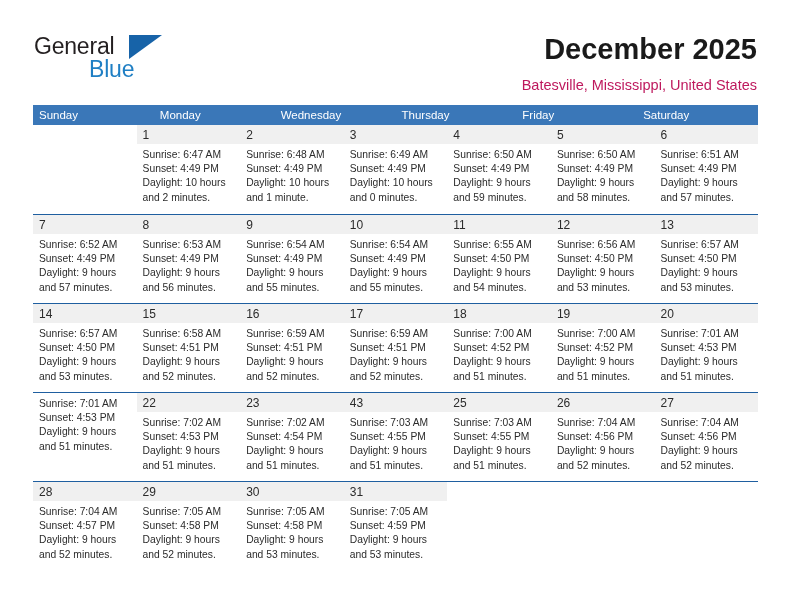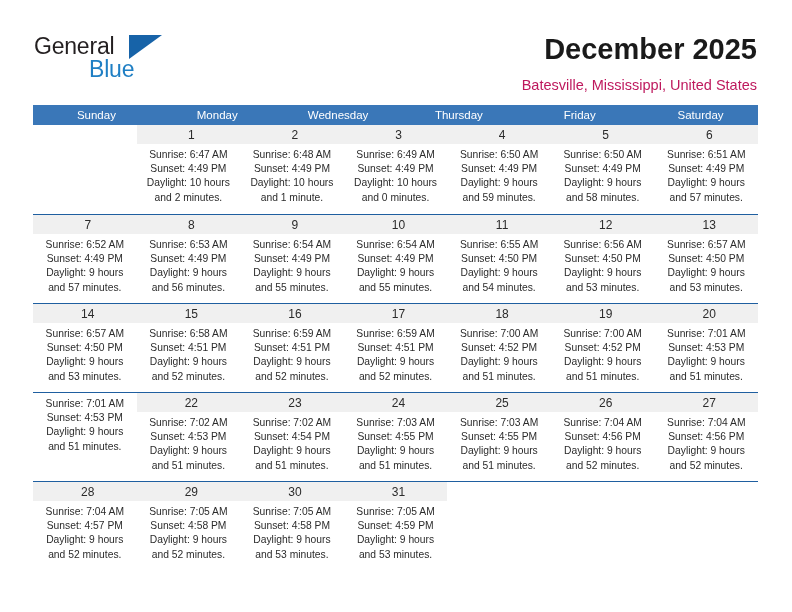--- a/index.html
+++ b/index.html
@@ -69,21 +69,20 @@
     line-height: 18px;
     white-space: nowrap;
     padding-left: 30px;
   }
 
   
   .calendar {
     position: absolute;
     left: 33px; top: 105px;
     width: 725px;
-    text-align: center;
   }
   .weekdays {
     display: flex;
     width: 725px;
     height: 20px;
     background: #3a77b8;
   }
   .weekday {
     flex: 1 1 0;
     min-width: 0;
@@ -365,21 +364,21 @@
           <div class="daycell">
             <div class="daynum-band"><span class="daynum">23</span></div>
             <div class="details">
               <div>Sunrise: 7:02 AM</div>
               <div>Sunset: 4:54 PM</div>
               <div>Daylight: 9 hours</div>
               <div>and 51 minutes.</div>
             </div>
           </div>
           <div class="daycell">
-            <div class="daynum-band"><span class="daynum">24</span></div>
+            <div class="daynum-band"><span class="daynum">43</span></div>
             <div class="details">
               <div>Sunrise: 7:03 AM</div>
               <div>Sunset: 4:55 PM</div>
               <div>Daylight: 9 hours</div>
               <div>and 51 minutes.</div>
             </div>
           </div>
           <div class="daycell">
             <div class="daynum-band"><span class="daynum">25</span></div>
             <div class="details">

